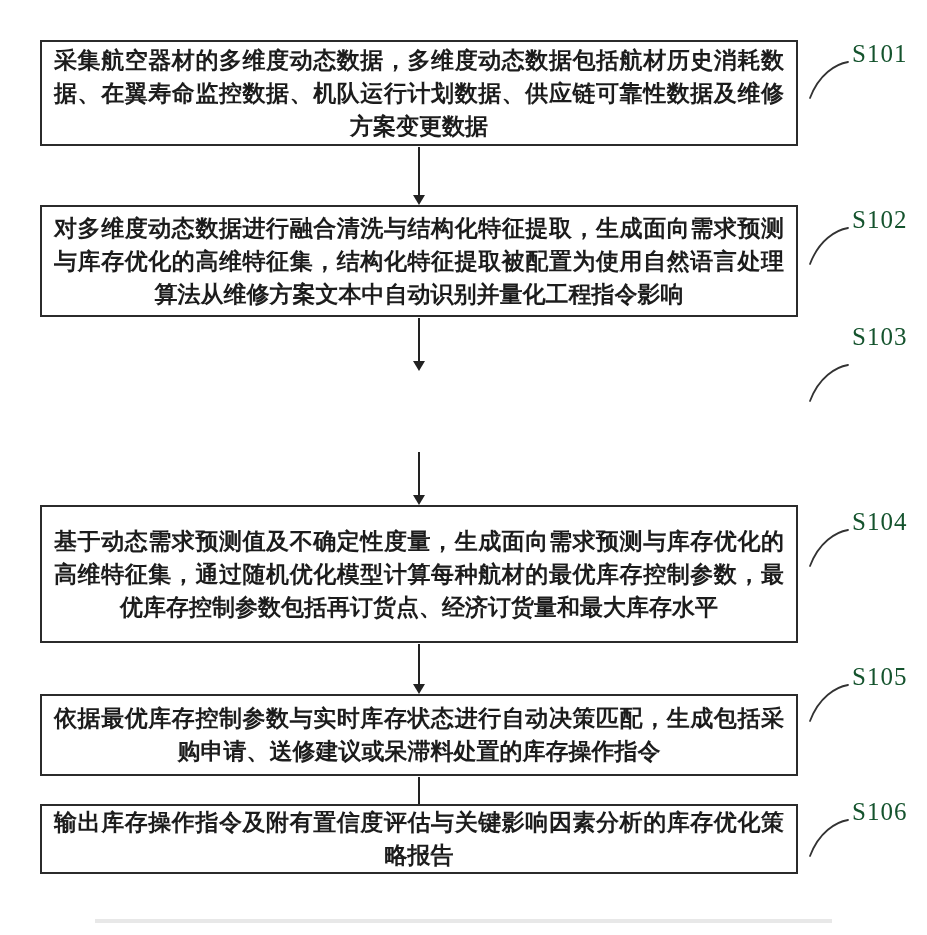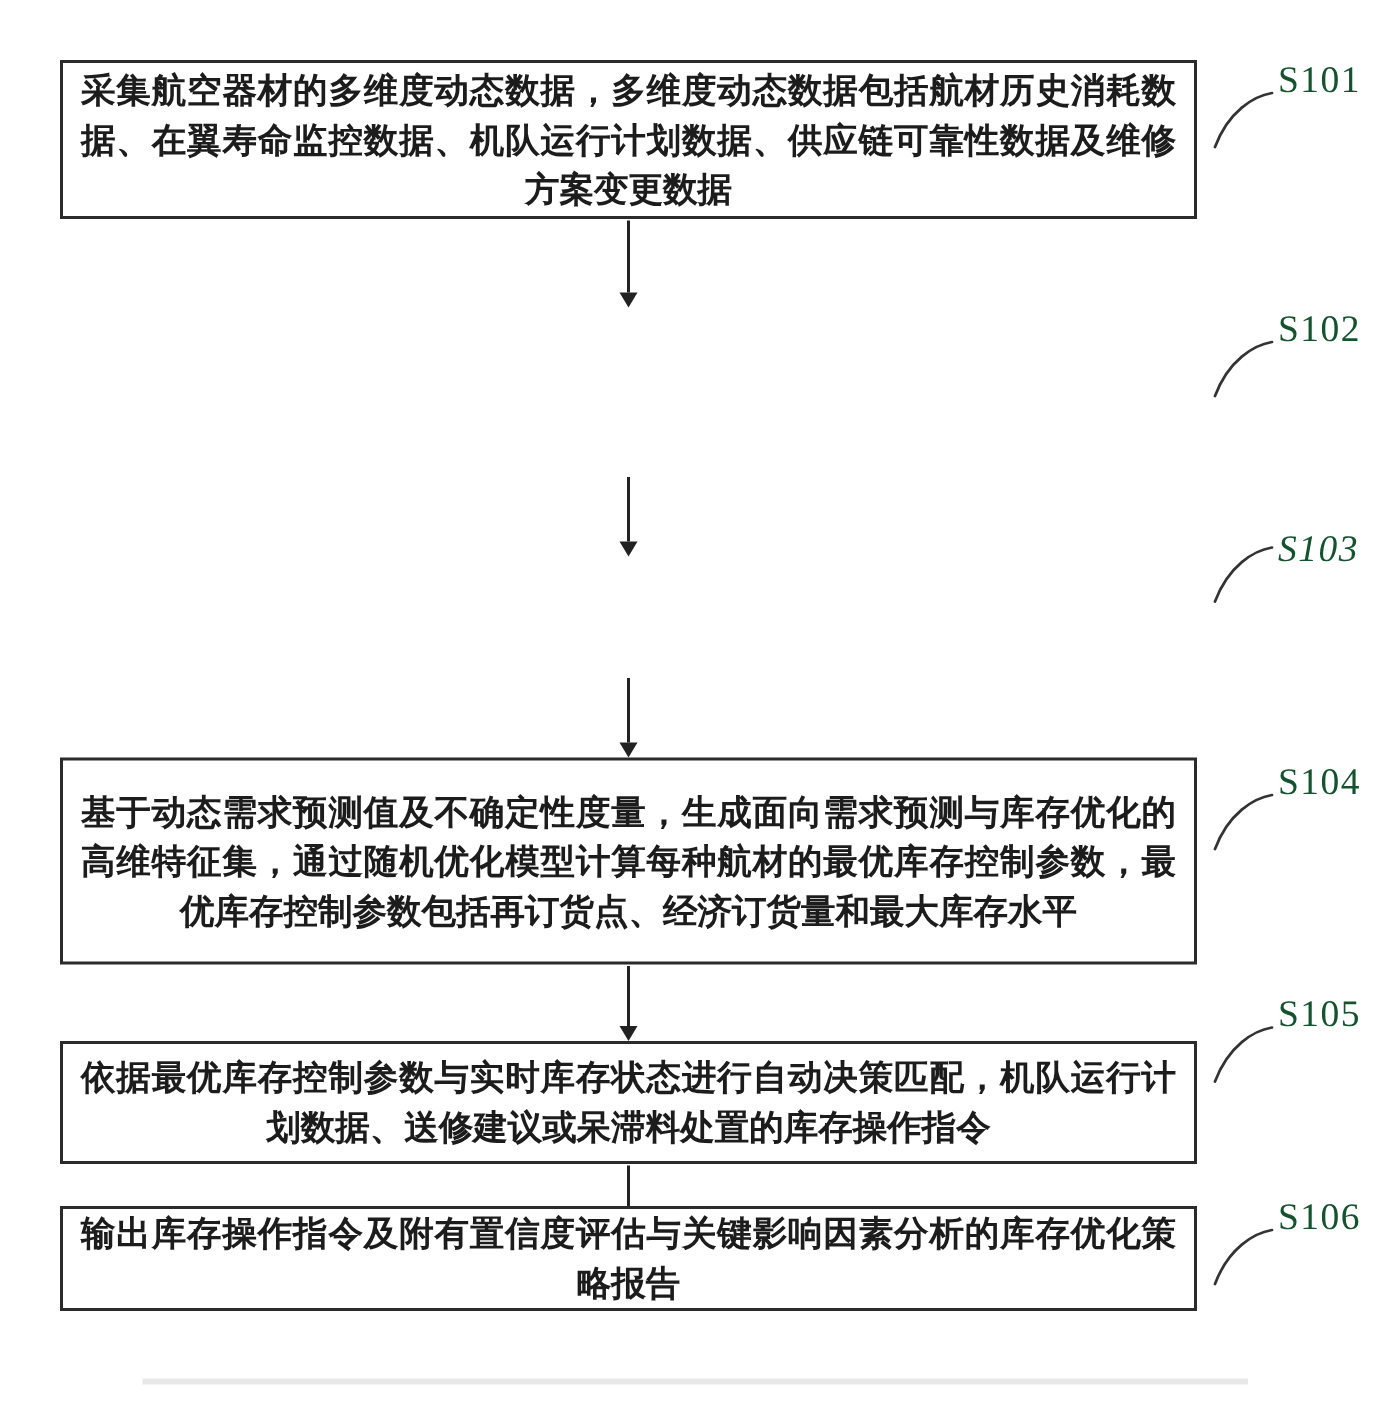--- a/index.html
+++ b/index.html
@@ -90,30 +90,33 @@
   </div>
   <div class="step-label" style="top:40px;">S101</div>
   <svg class="leader" style="left:806px;top:58px;" viewBox="0 0 46 44">
     <path d="M 42 4 C 30 6 13 16 4 40"></path>
   </svg>
   <div class="down-arrow" style="top:147px;height:58px;">
     <div class="arrow-shaft"></div>
     <div class="arrow-head"></div>
   </div>
 
+  <div class="flow-box" style="top:205px;height:112px;">
+    <div class="box-text">对多维度动态数据进行融合清洗与结构化特征提取，生成面向需求预测与库存优化的高维特征集，结构化特征提取被配置为使用自然语言处理算法从维修方案文本中自动识别并量化工程指令影响</div>
+  </div>
   <div class="step-label" style="top:206px;">S102</div>
   <svg class="leader" style="left:806px;top:224px;" viewBox="0 0 46 44">
     <path d="M 42 4 C 30 6 13 16 4 40"></path>
   </svg>
   <div class="down-arrow" style="top:318px;height:53px;">
     <div class="arrow-shaft"></div>
     <div class="arrow-head"></div>
   </div>
 
-  <div class="step-label" style="top:353px;font-style:italic;">S103</div>
+  <div class="step-label" style="top:323px;">S103</div>
   <svg class="leader" style="left:806px;top:361px;" viewBox="0 0 46 44">
     <path d="M 42 4 C 30 6 13 16 4 40"></path>
   </svg>
   <div class="down-arrow" style="top:452px;height:53px;">
     <div class="arrow-shaft"></div>
     <div class="arrow-head"></div>
   </div>
 
   <div class="flow-box" style="top:505px;height:138px;">
     <div class="box-text">基于动态需求预测值及不确定性度量，生成面向需求预测与库存优化的高维特征集，通过随机优化模型计算每种航材的最优库存控制参数，最优库存控制参数包括再订货点、经济订货量和最大库存水平</div>
@@ -121,21 +124,21 @@
   <div class="step-label" style="top:508px;">S104</div>
   <svg class="leader" style="left:806px;top:526px;" viewBox="0 0 46 44">
     <path d="M 42 4 C 30 6 13 16 4 40"></path>
   </svg>
   <div class="down-arrow" style="top:644px;height:50px;">
     <div class="arrow-shaft"></div>
     <div class="arrow-head"></div>
   </div>
 
   <div class="flow-box" style="top:694px;height:82px;">
-    <div class="box-text">依据最优库存控制参数与实时库存状态进行自动决策匹配，机队运行计划数据、送修建议或呆滞料处置的库存操作指令</div>
+    <div class="box-text">依据最优库存控制参数与实时库存状态进行自动决策匹配，生成包括采购申请、送修建议或呆滞料处置的库存操作指令</div>
   </div>
   <div class="step-label" style="top:663px;">S105</div>
   <svg class="leader" style="left:806px;top:681px;" viewBox="0 0 46 44">
     <path d="M 42 4 C 30 6 13 16 4 40"></path>
   </svg>
   <div class="down-arrow" style="top:777px;height:51px;">
     <div class="arrow-shaft"></div>
     <div class="arrow-head"></div>
   </div>
 

